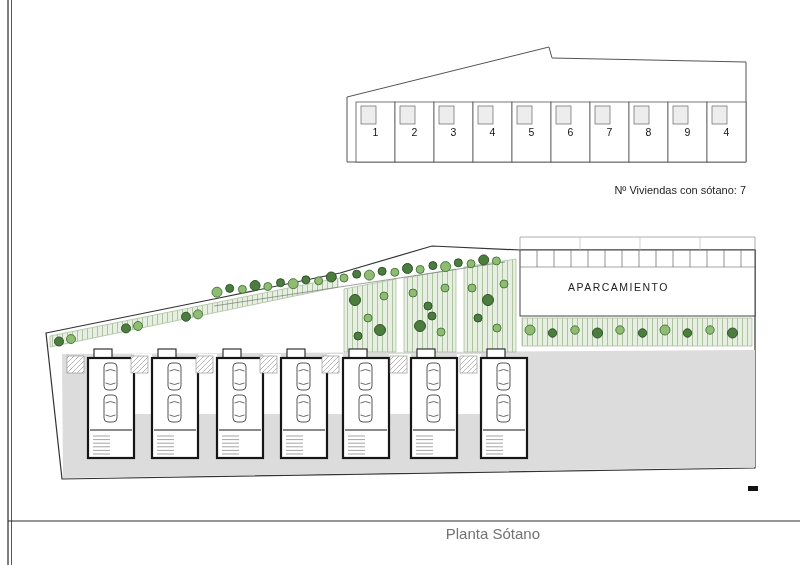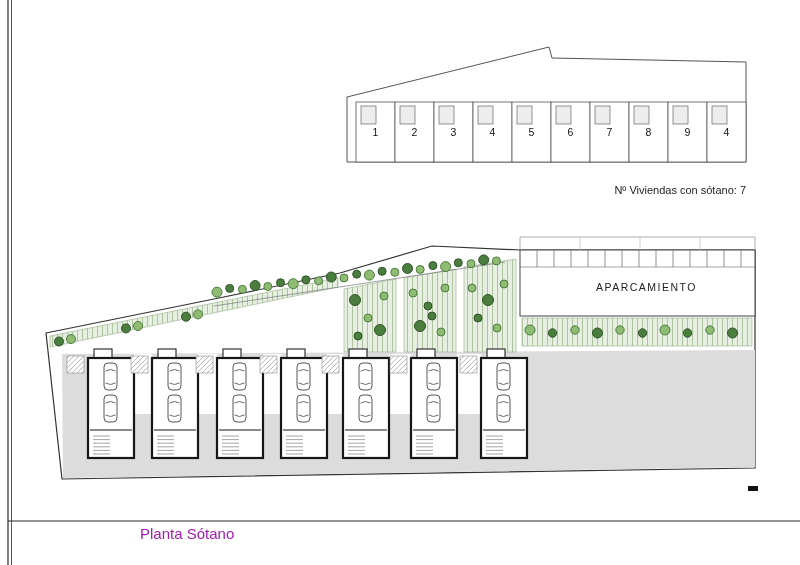--- a/index.html
+++ b/index.html
@@ -11,25 +11,25 @@
   .kp-num{
     position:absolute;top:125px;width:39px;text-align:center;
     font-size:10.5px;color:#111;line-height:14px;
   }
   .note{
     position:absolute;top:184px;right:54px;font-size:11px;color:#222;
     text-align:center;white-space:nowrap;
   }
   .parking-label{
     position:absolute;left:520px;top:281px;width:197px;text-align:center;
-    font-size:10.5px;letter-spacing:1.5px;color:#222;margin-left:28px;
+    font-size:10.5px;letter-spacing:1.5px;color:#222;
   }
   .sheet-title{
-    position:absolute;left:140px;top:525px;width:400px;text-align:left;
-    font-size:15px;color:#a21caf;
+    position:absolute;left:140px;top:525px;width:400px;text-align:right;
+    font-size:15px;color:#737373;
   }
   
   .ln{stroke:var(--line,#2b2b2b);}
   .ground{fill:var(--ground-gray,#dcdcdc);}
   .garden-fill{fill:var(--garden-green,#e7efe2);stroke:#93ad88;stroke-width:.6;}
   .tree-a{fill:var(--tree-light,#8fbb72);stroke:var(--tree-dark,#4b7d3f);stroke-width:1;}
   .tree-b{fill:var(--tree-dark,#4b7d3f);stroke:#2f5428;stroke-width:1;}
 </style>
 </head>
 <body>

